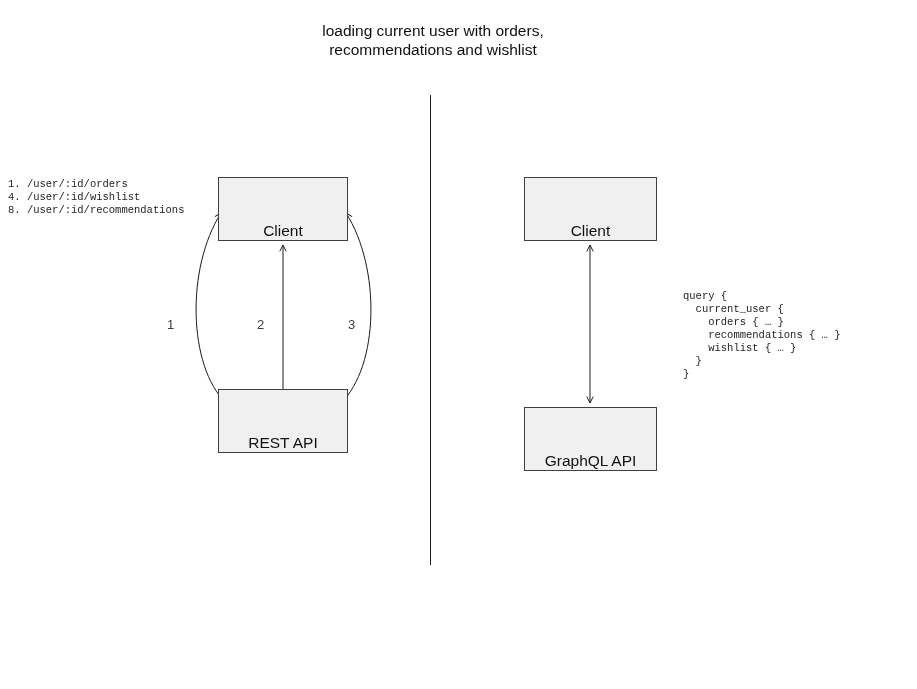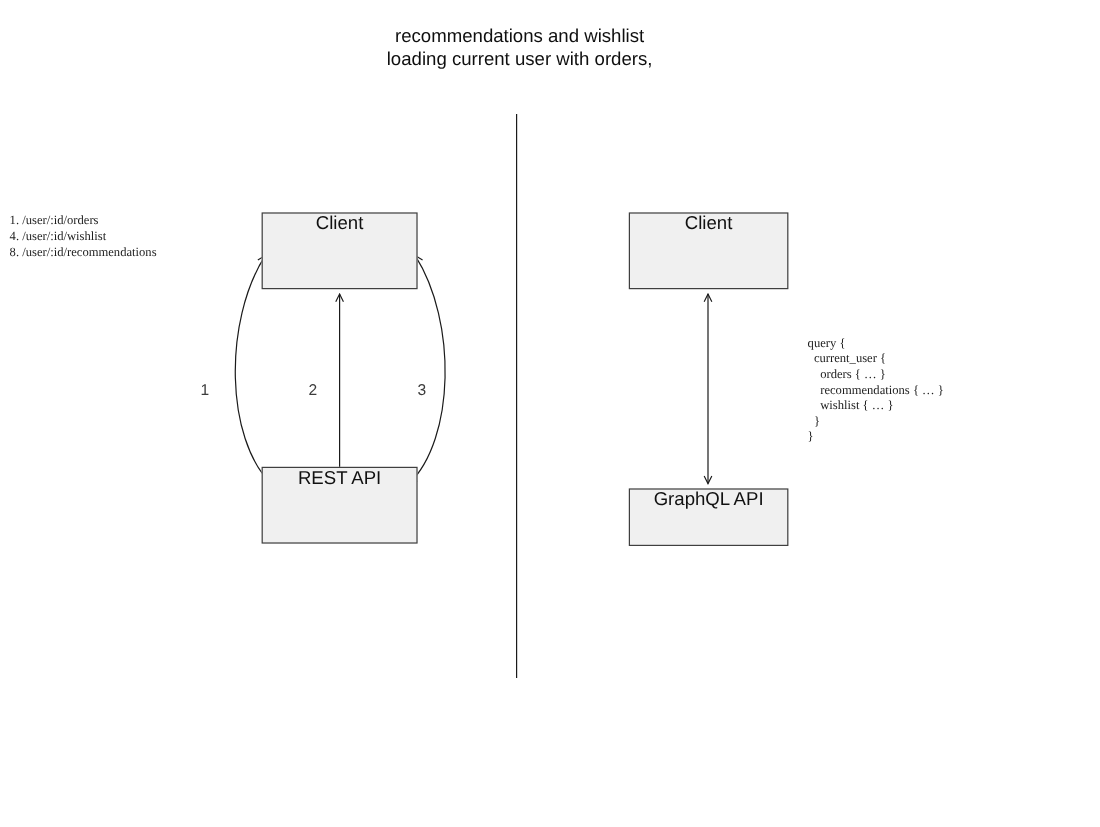--- a/index.html
+++ b/index.html
@@ -21,52 +21,52 @@
     text-align: center;
     font-size: 15.5px;
     line-height: 19px;
     color: #0f0f0f;
   }
   .box {
     position: absolute;
     background: #f0f0f0;
     border: 1px solid #3f3f3f;
     display: flex;
-    align-items: flex-start;
+    align-items: flex-end;
     justify-content: center;
     font-size: 15.5px;
     color: #111111;
   }
   .arrow-label {
     position: absolute;
     font-size: 13px;
     color: #3c3c3c;
   }
   .mono {
-    font-family: Liberation Serif, serif;
+    font-family: Liberation Mono, monospace;
     font-size: 10.5px;
     line-height: 13px;
     color: #1e1e1e;
   }
   .endpoints { position: absolute; left: 8px; top: 178px; }
   .query {
     position: absolute;
     left: 665px; top: 272px;
-    margin: 8px;
+    margin: 18px;
     white-space: pre;
   }
 </style>
 </head>
 <body>
 
 <div class="canvas">
 
   <div class="title">
+    <div>loading current user with orders,</div>
     <div>recommendations and wishlist</div>
-    <div>loading current user with orders,</div>
   </div>
 
   <svg class="layer" width="917" height="689" viewBox="0 0 917 689">
     <defs>
       <marker id="arr" viewBox="0 0 10 10" refX="8.5" refY="5" markerWidth="8" markerHeight="8" orient="auto-start-reverse">
         <path d="M0.5,1 L8.5,5 L0.5,9" fill="none" stroke="#1a1a1a" stroke-width="1.2"></path>
       </marker>
     </defs>
 
     <line x1="430.5" y1="95" x2="430.5" y2="565" stroke="#1a1a1a" stroke-width="1"></line>
@@ -85,21 +85,21 @@
   </div>
 
   <div class="box" style="left:218px; top:389px; width:130px; height:64px;">
     <span>REST API</span>
   </div>
 
   <div class="box" style="left:524px; top:177px; width:133px; height:64px;">
     <span>Client</span>
   </div>
 
-  <div class="box" style="left:524px; top:407px; width:133px; height:48px;">
+  <div class="box" style="left:524px; top:407px; width:133px; height:64px;">
     <span>GraphQL API</span>
   </div>
 
   <div class="arrow-label" style="left:167px; top:317px;">1</div>
   <div class="arrow-label" style="left:257px; top:317px;">2</div>
   <div class="arrow-label" style="left:348px; top:317px;">3</div>
 
   <div class="mono endpoints">
     <div>1. /user/:id/orders</div>
     <div>4. /user/:id/wishlist</div>

